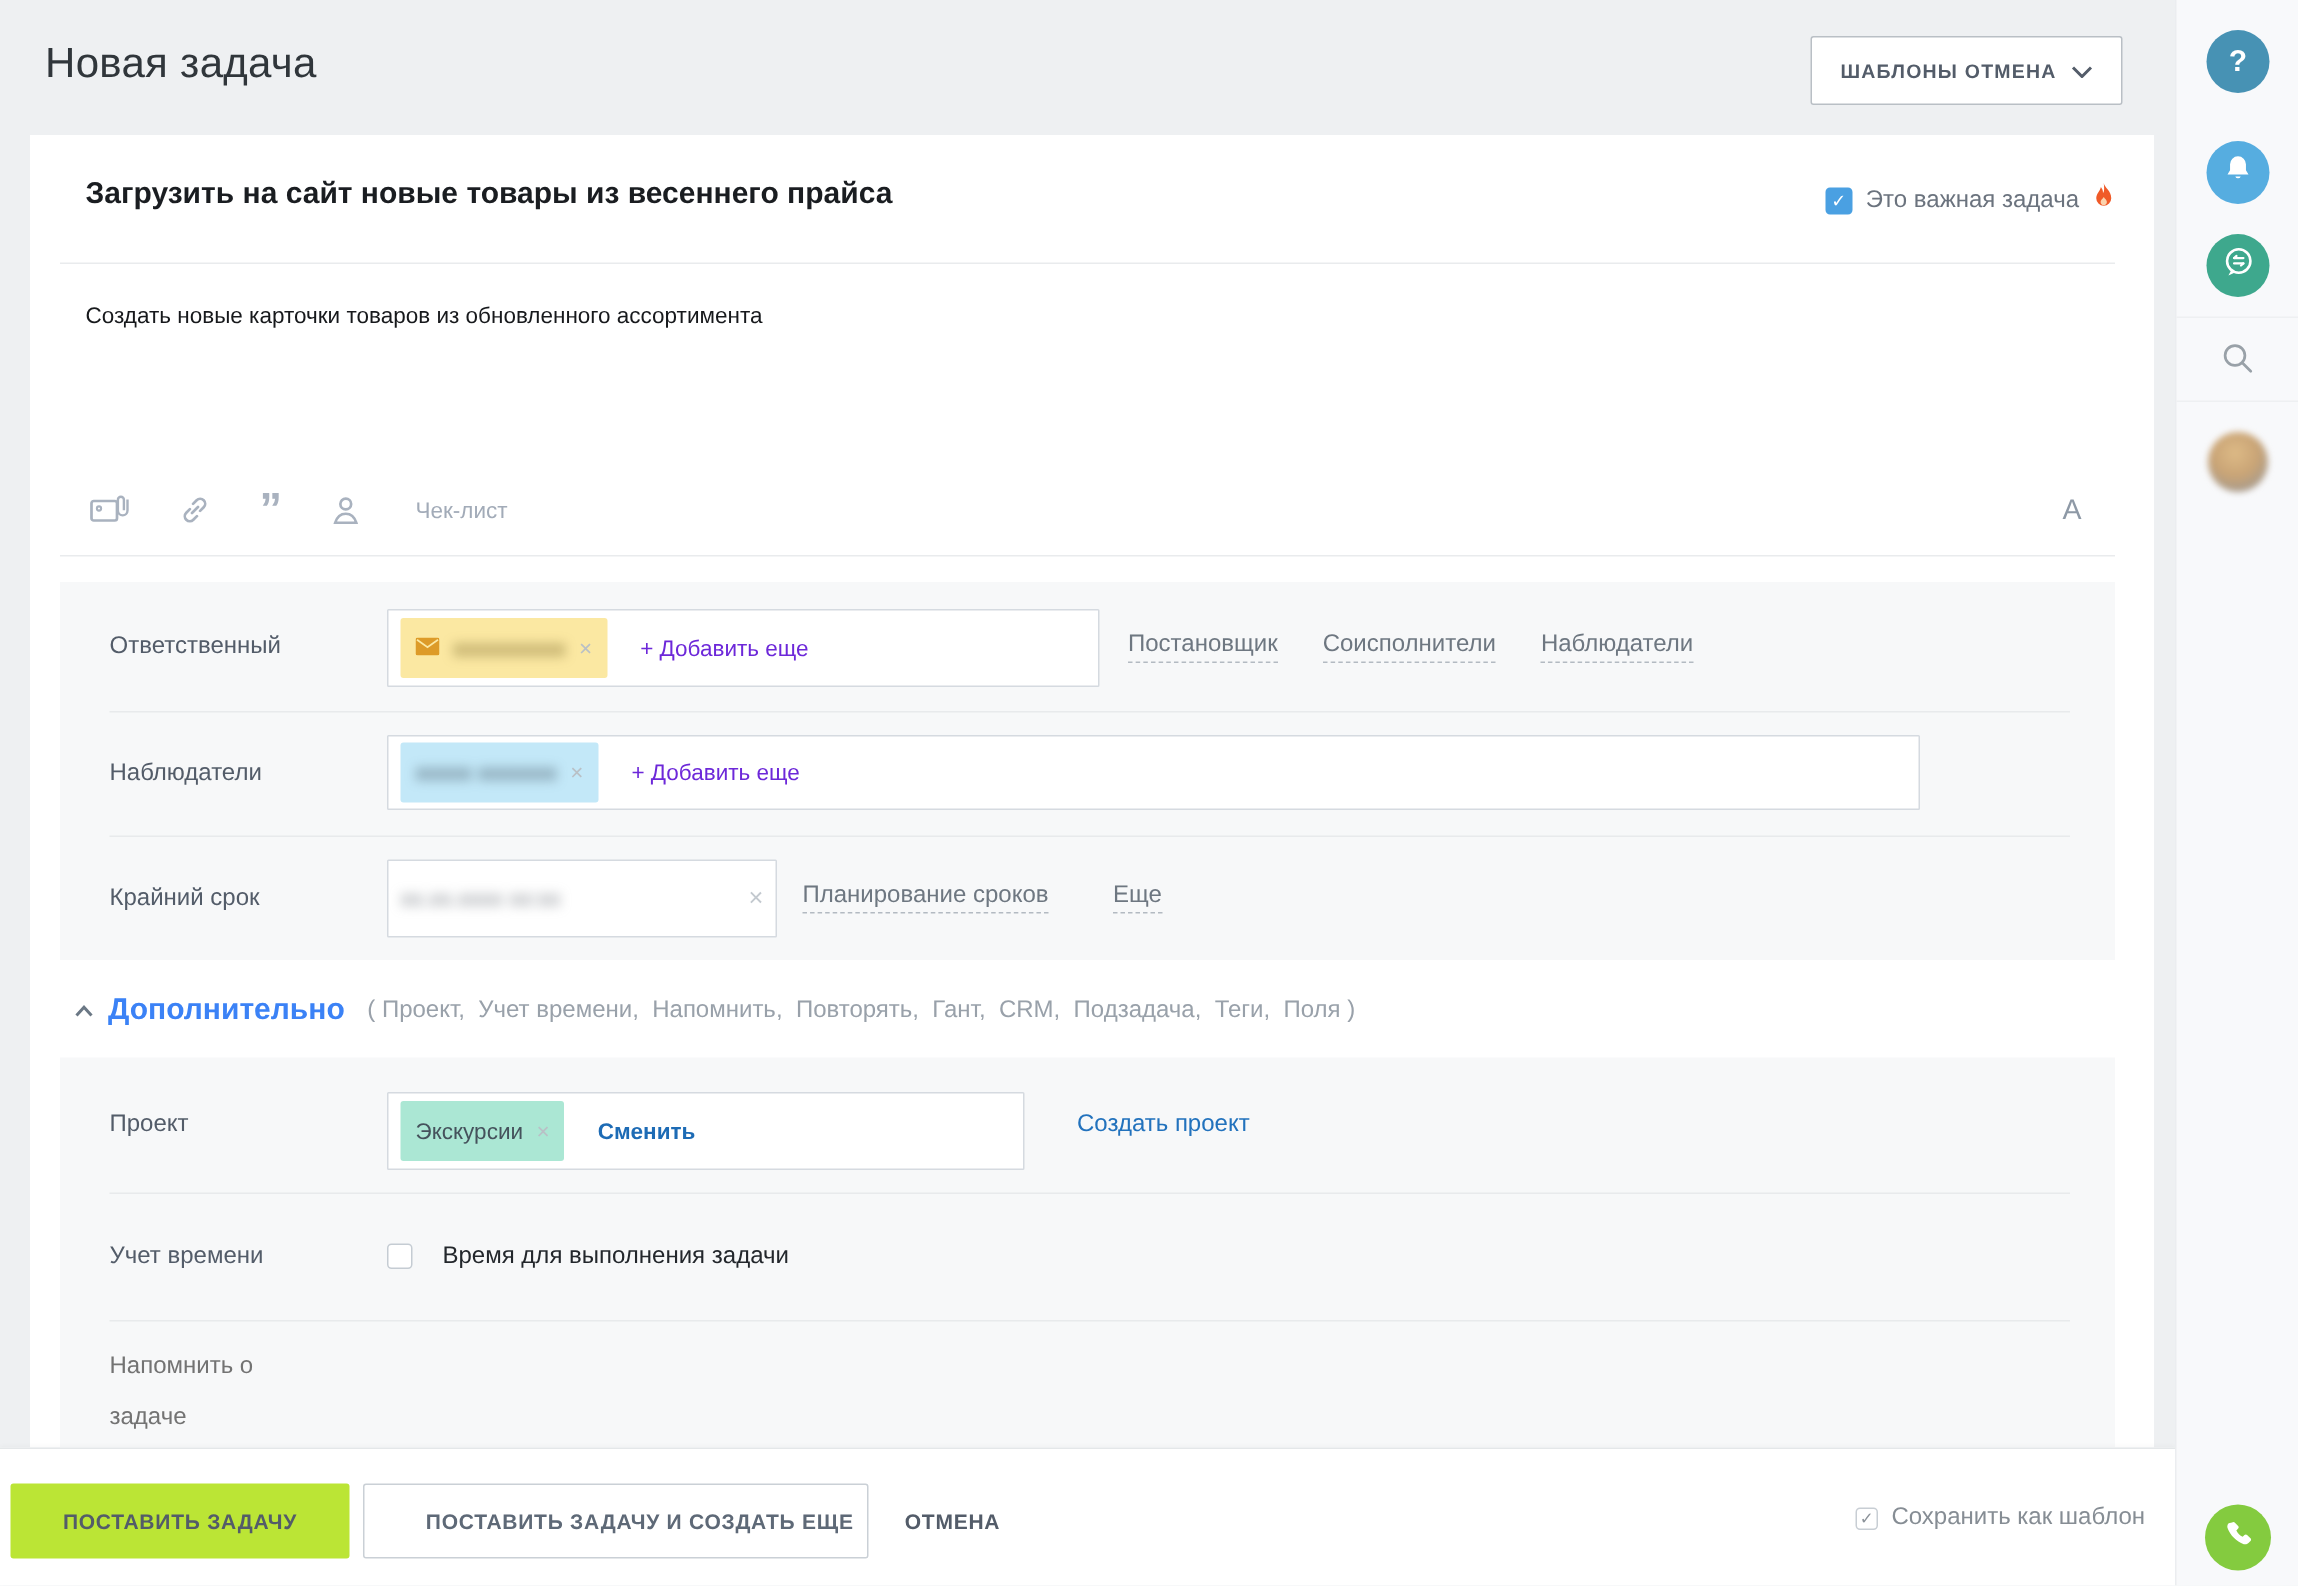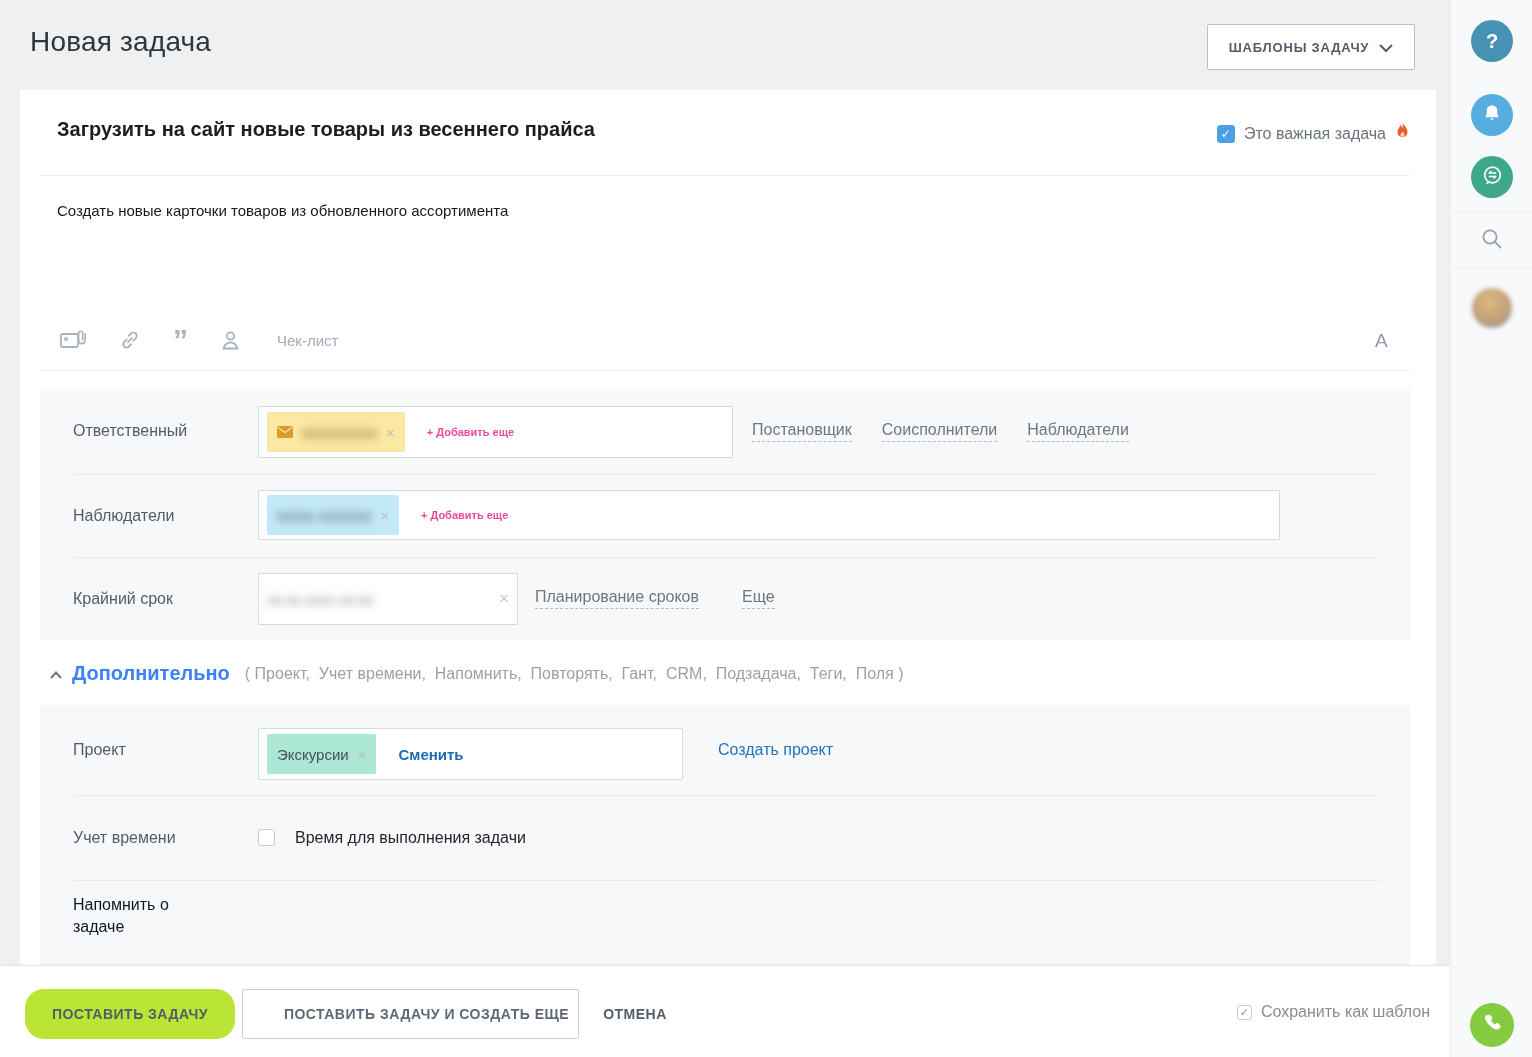--- a/index.html
+++ b/index.html
@@ -70,21 +70,21 @@
   }
   .chip {
     height:40px; border-radius:2px; display:flex; align-items:center;
     padding:0 10px; gap:9px; font-size:15px;
   }
   .chip-yellow { background:#fbe8a2; color:#6d5a1f; }
   .chip-blue   { background:#c3e8f8; color:#3c4e5c; }
   .chip-teal   { background:#abe7d4; color:#45525c; }
   .chip .x { color:#b9c0c6; font-size:15px; cursor:pointer; }
   .masked { filter:blur(4px); user-select:none; }
-  .link-add { font-size:11px; font-weight:bold; color:#ec4899; cursor:pointer; margin-left:22px; white-space:nowrap; }
+  .link-add { font-size:15px; font-weight:normal; color:#6d28d9; cursor:pointer; margin-left:22px; white-space:nowrap; }
   .link-bold-blue { font-size:15px; font-weight:bold; color:#1d6bb5; cursor:pointer; }
   .link-blue { font-size:16px; color:#2272bd; cursor:pointer; }
   .link-dashed {
     font-size:16px; color:#6e7781; cursor:pointer;
     border-bottom:1px dashed #b3bac2; padding-bottom:2px; white-space:nowrap;
   }
   .role-links { position:absolute; left:712px; display:flex; gap:30px; }
 
   .date-x { margin-left:auto; color:#c3c9cf; font-size:17px; cursor:pointer; }
 
@@ -92,36 +92,36 @@
   .additional-row {
     position:absolute; left:30px; top:572px; display:flex; align-items:center; gap:10px;
   }
   .additional-label { font-size:20px; font-weight:bold; color:#3b82f6; cursor:pointer; }
   .additional-summary { font-size:16px; color:#99a1aa; white-space:pre; margin-left:5px; }
 
   .cb-empty { background:#fff; border:1px solid #c5ccd3; color:transparent; }
   .cb-gray-check { background:#fff; border:1px solid #c8ced4; color:#8b9299; }
   .time-label { font-size:16px; color:#23272c; margin-left:10px; cursor:default; }
 
-  .remind-label { position:absolute; left:33px; top:14px; width:150px; line-height:22px; font-size:16px; color:#0f172a; }
+  .remind-label { position:absolute; left:33px; top:14px; width:150px; line-height:34px; font-size:16px; color:#737373; }
   .remind-content { position:absolute; left:218px; top:30px; font-size:16px; }
   .remind-link { color:#2272bd; border-bottom:1px dashed #9fc0de; padding-bottom:2px; cursor:pointer; }
   .remind-suffix { color:#565d66; margin-left:5px; }
 
   
   .footer {
     position:absolute; left:0; top:965px; width:1450px; height:92px; background:#fff;
     border-top:1px solid #e4e7e9; box-shadow:0 -1px 3px rgba(0,0,0,.03);
   }
   .btn {
     position:absolute; top:23px; height:50px; border-radius:2px;
     display:flex; align-items:center; justify-content:center;
     font-size:14px; font-weight:bold; letter-spacing:.5px; cursor:pointer;
   }
-  .btn-green { left:25px; width:210px; background:#bbe535; color:#535c69;border-radius:19px; }
+  .btn-green { left:7px; width:226px; background:#bbe535; color:#535c69; }
   .btn-outline { left:242px; width:337px; background:#fff; border:1px solid #cad0d6; color:#5e6977;padding-left:32px; }
   .btn-plain { left:600px; width:70px; background:transparent; color:#535c69; }
   .save-template { position:absolute; right:20px; top:0; height:92px; display:flex; align-items:center; gap:9px; }
   .save-template .cb { width:15px; height:15px; font-size:11px; }
   .save-template-label { font-size:16px; color:#868d94; }
 
   
   .sidebar {
     position:absolute; left:1450px; top:0; width:82px; height:1057px;
     background:#f8f9fb; border-left:1px solid #ebedf0;
@@ -142,21 +142,21 @@
   }
   .c-phone { top:1003px; left:19px; width:44px; height:44px; background:#84cb3f; }
 </style>
 </head>
 <body>
 
 <div class="app">
 
   <div class="page-title">Новая задача</div>
   <div class="templates-btn">
-    <span>ШАБЛОНЫ ЗАДАЧУ</span>
+    <span>ШАБЛОНЫ ОТМЕНА</span>
     <span>
       <svg width="14" height="8" viewBox="0 0 14 8">
           <polyline points="1,1 7,7 13,1" fill="none" stroke="#535c69" stroke-width="2"></polyline>
         </svg>
     </span>
   </div>
 
   <div class="card">
 
     <div class="task-title">Загрузить на сайт новые товары из весеннего прайса</div>

